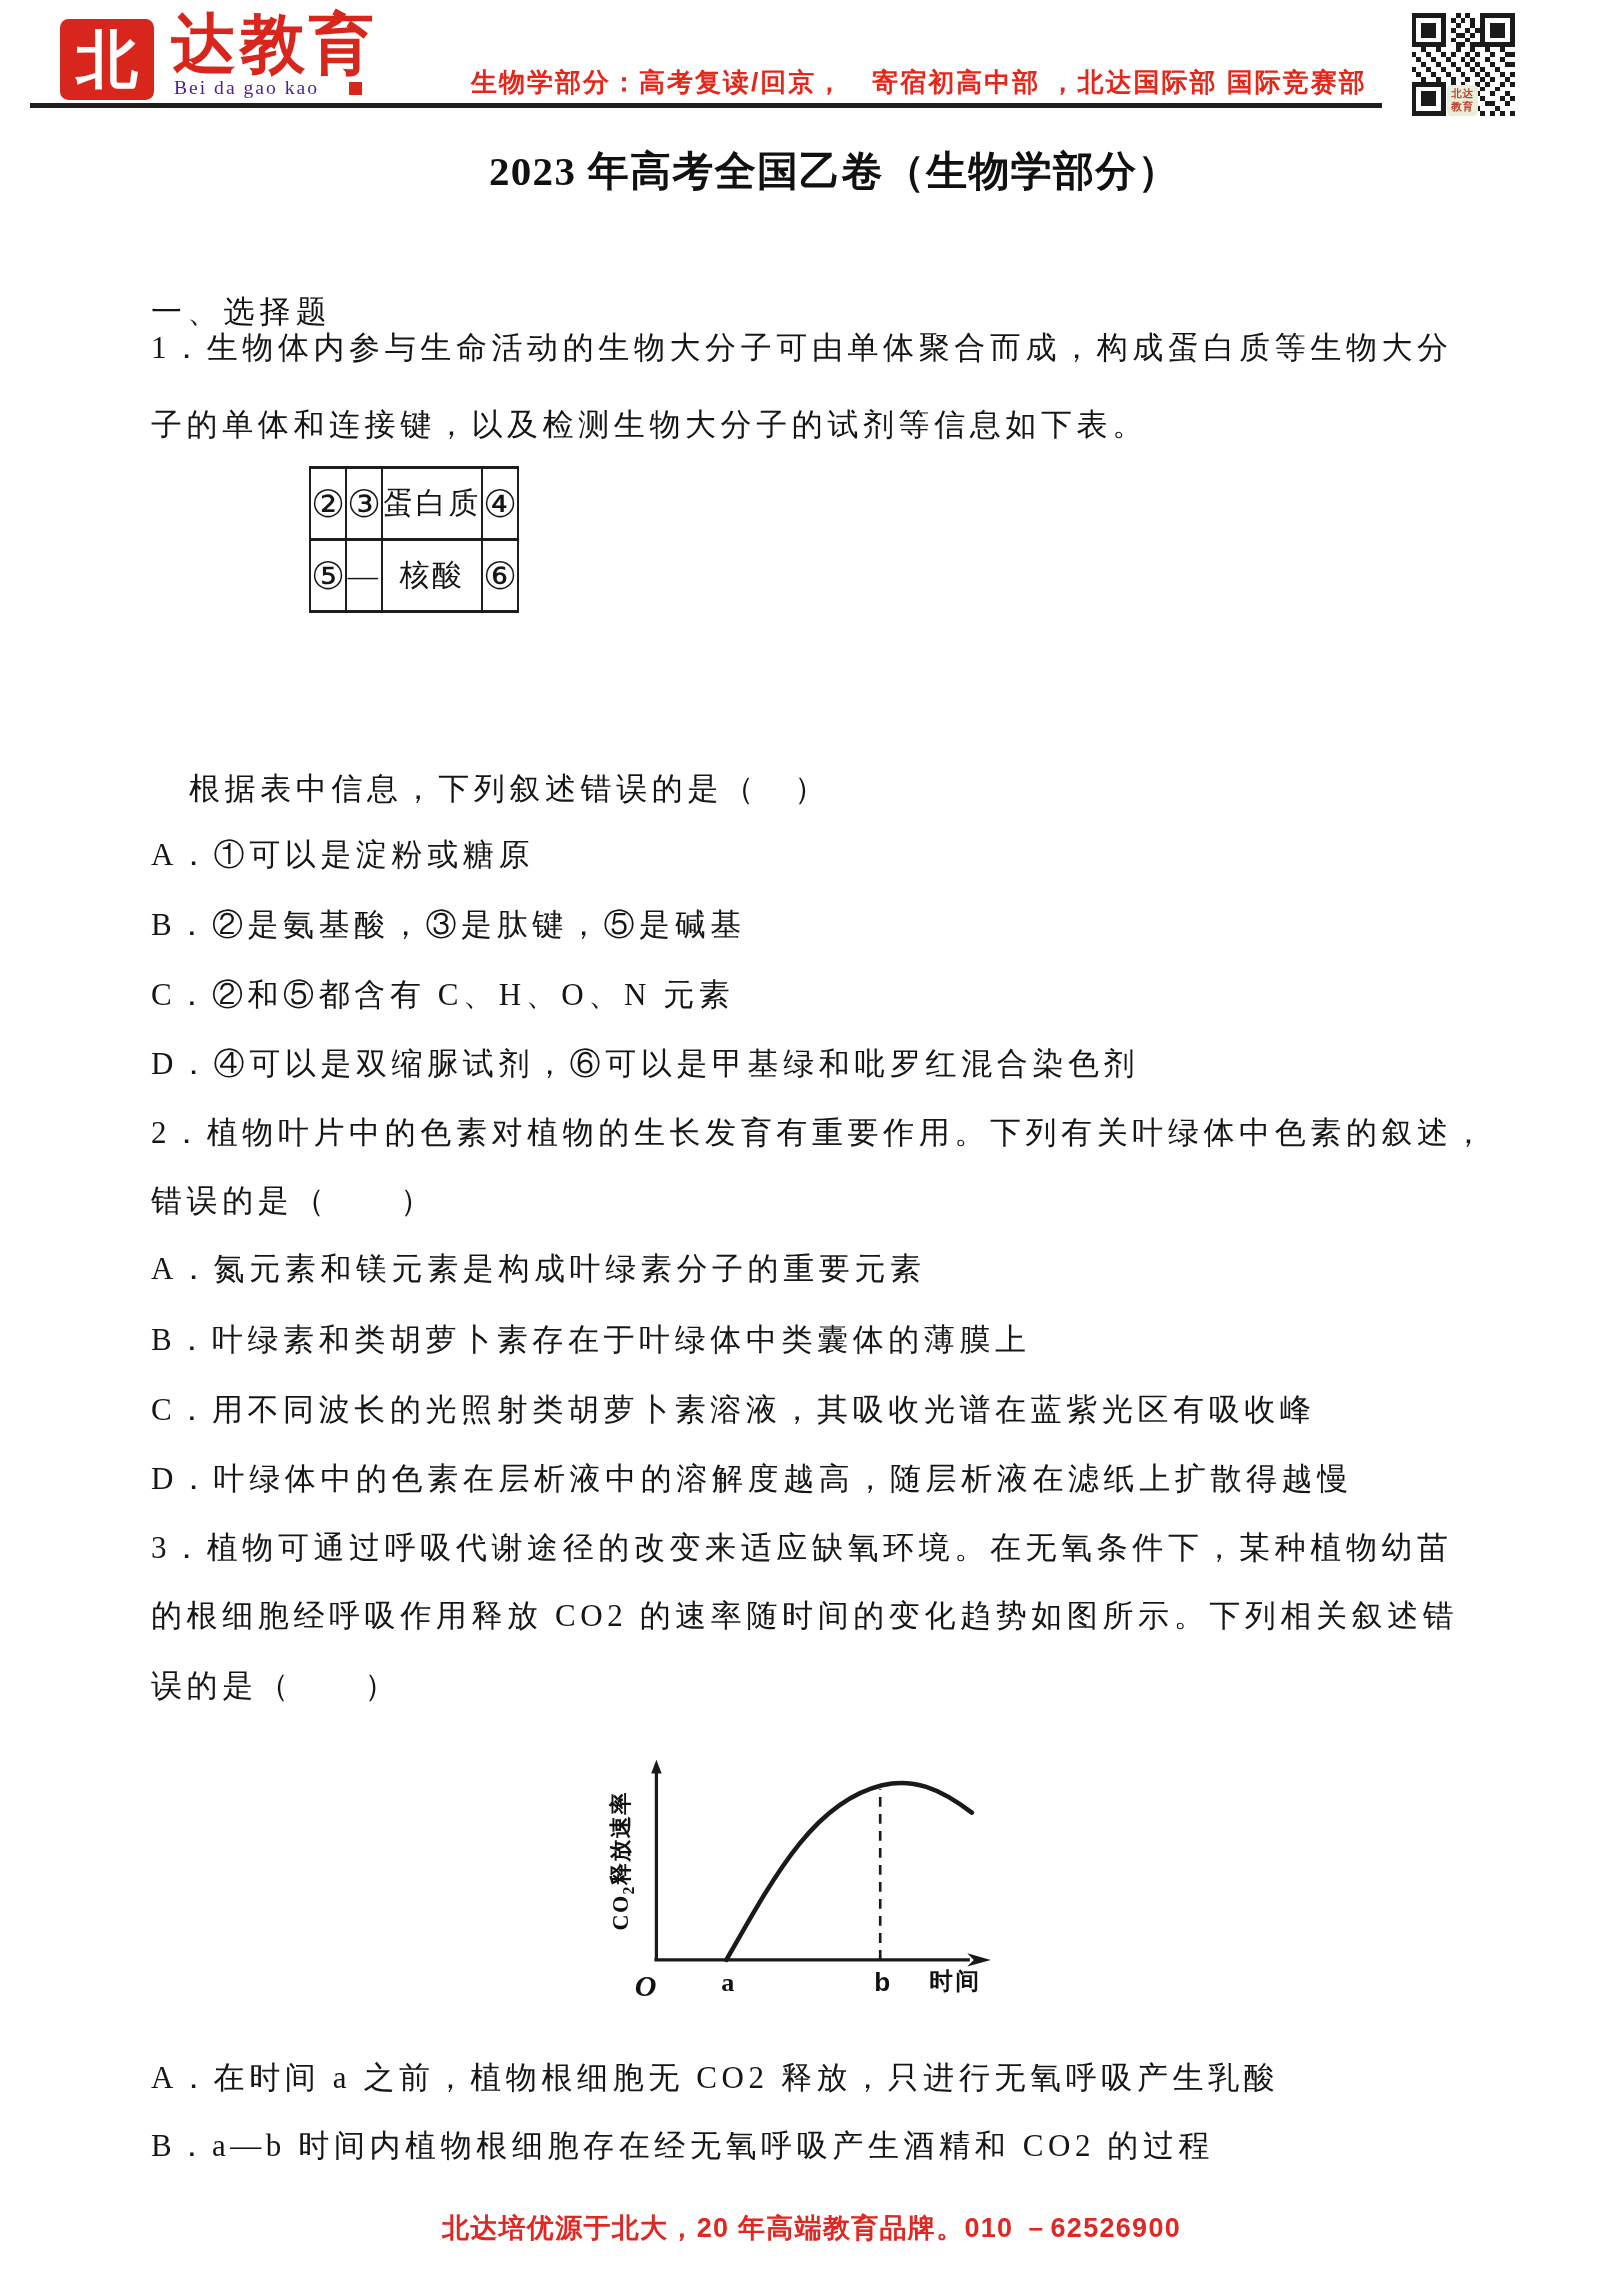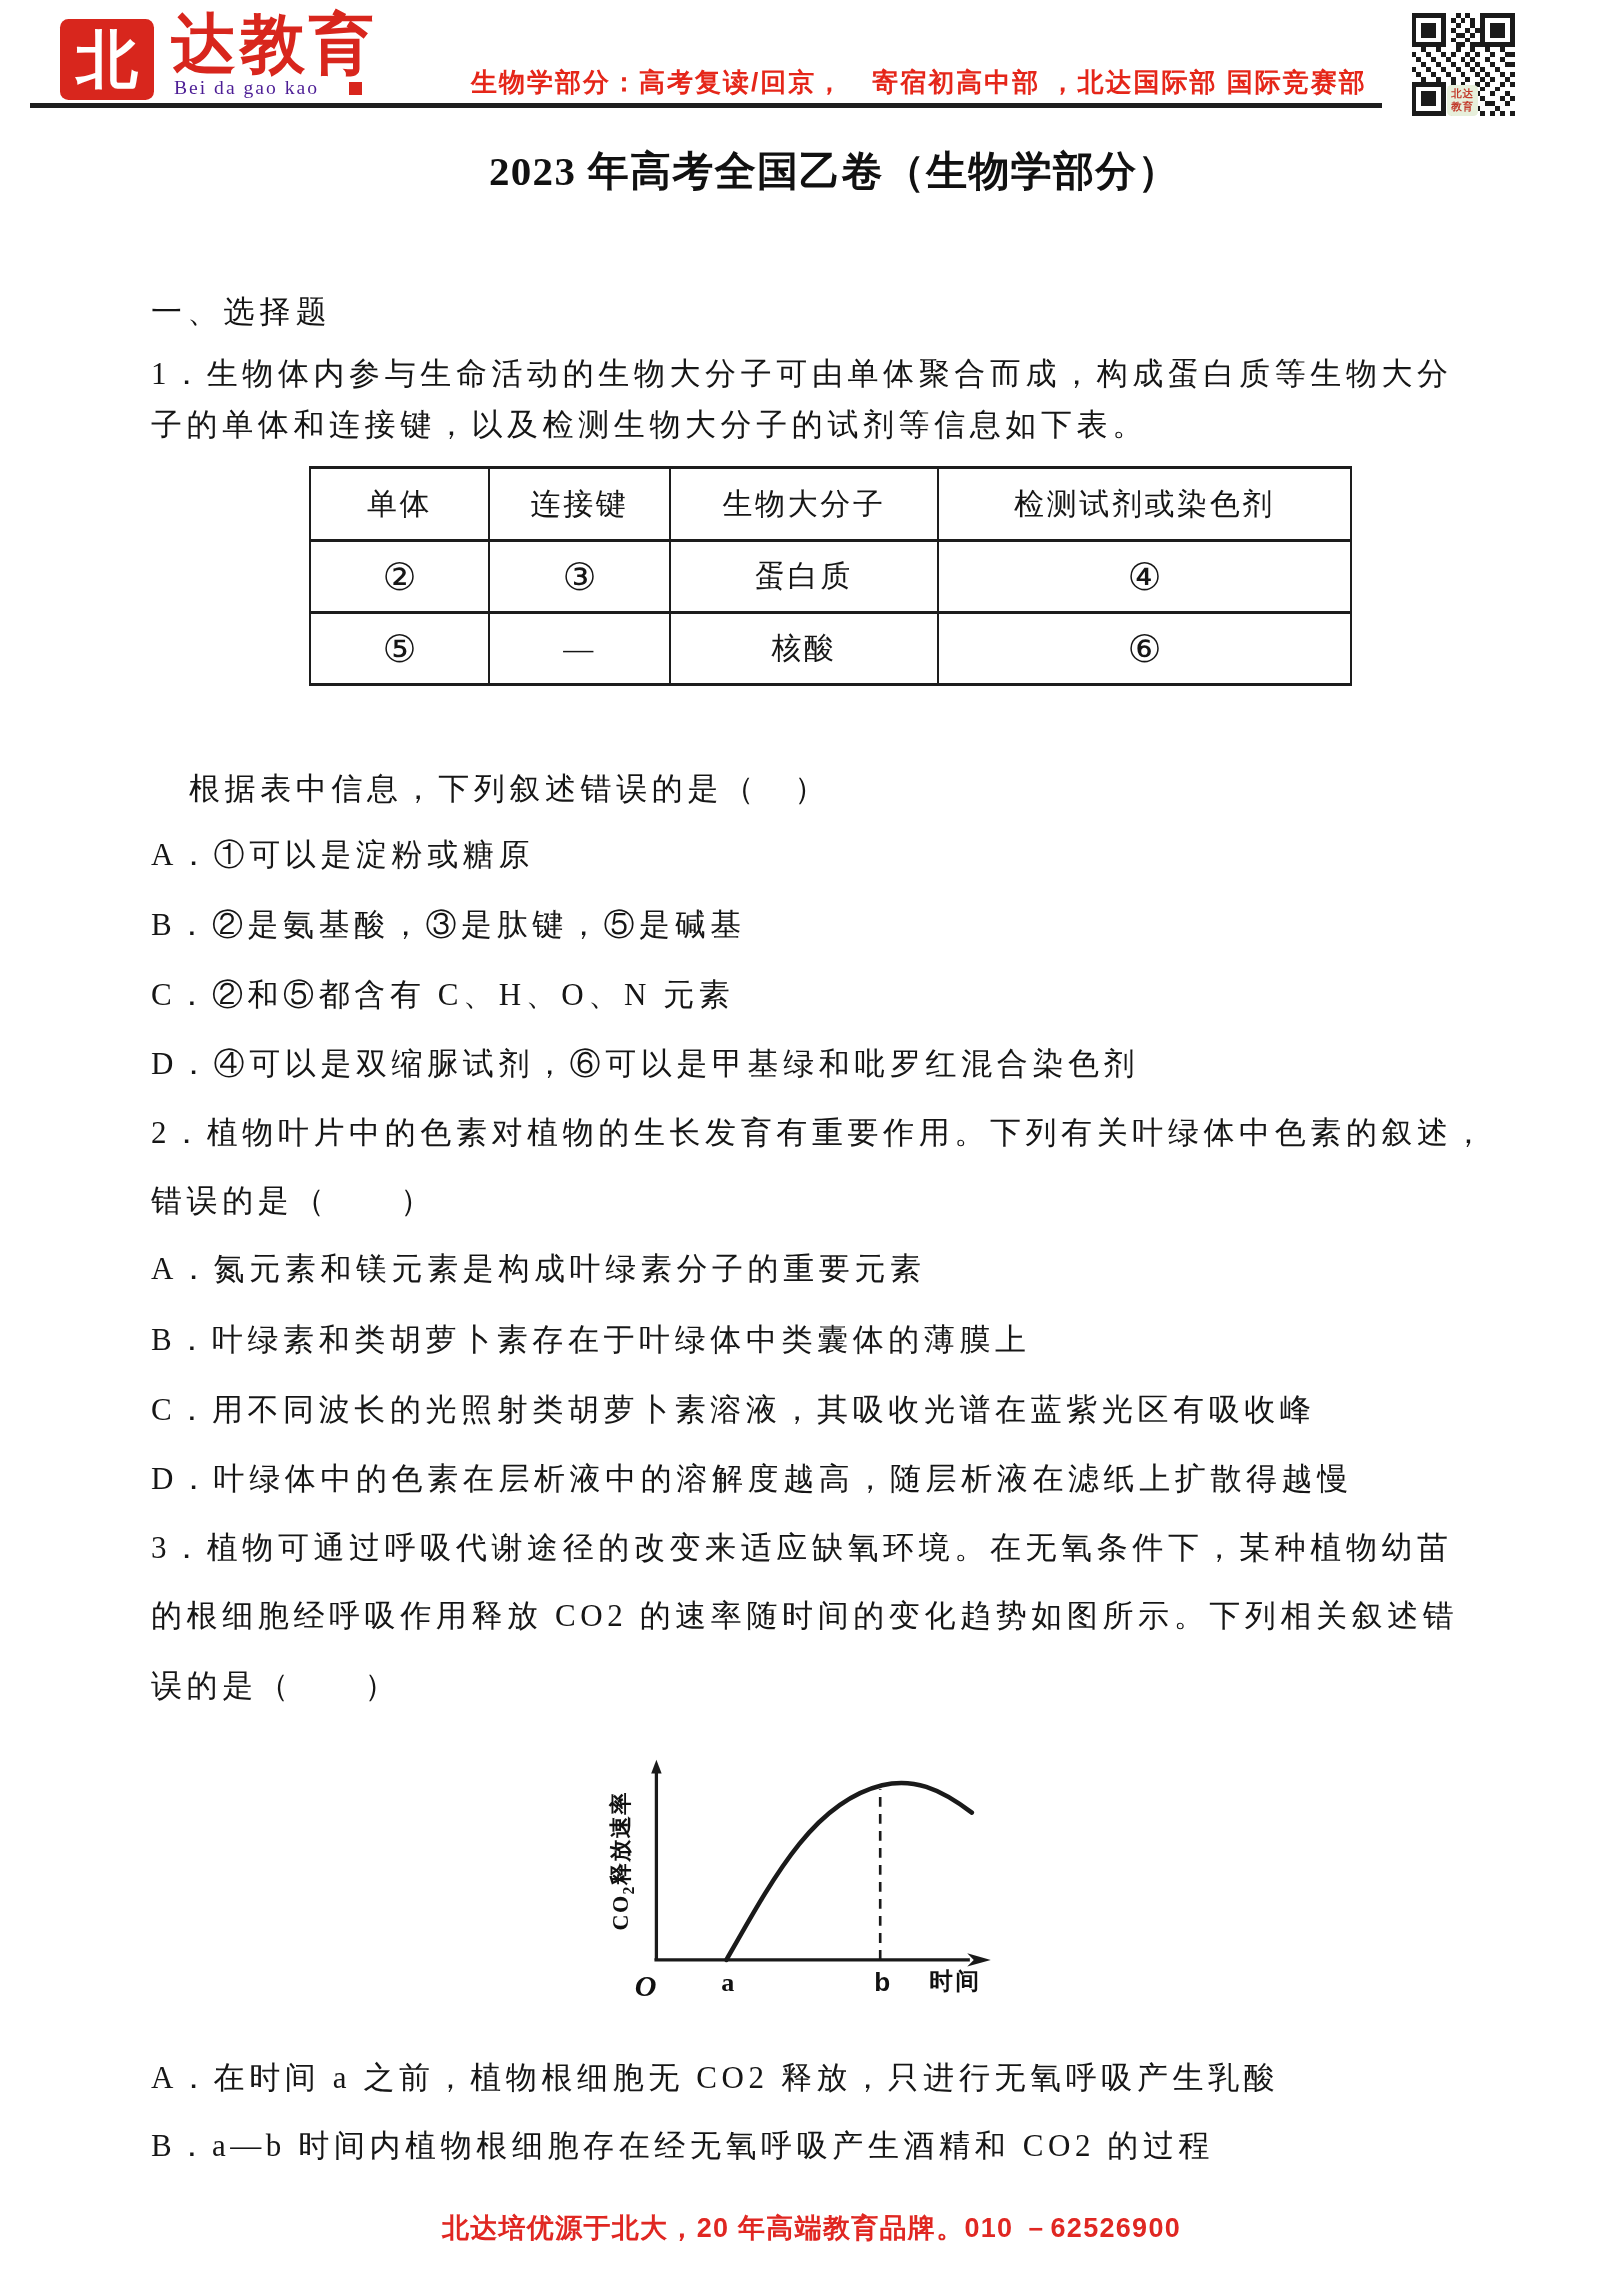--- a/index.html
+++ b/index.html
@@ -103,31 +103,25 @@
     <div class="qr-label">
       <span>北达</span>
       <span>教育</span>
     </div>
   </div>
 </div>
 
 <div class="title">2023 年高考全国乙卷（生物学部分）</div>
 <div class="section-heading">一、选择题</div>
 
-<div class="tline" style="top:355px">1．生物体内参与生命活动的生物大分子可由单体聚合而成，构成蛋白质等生物大分</div>
+<div class="tline" style="top:329px">1．生物体内参与生命活动的生物大分子可由单体聚合而成，构成蛋白质等生物大分</div>
 <div class="tline" style="top:406px">子的单体和连接键，以及检测生物大分子的试剂等信息如下表。</div>
 
 <table class="qtable">
   <tbody>
-      <tr class="hd">
-    <td style="width:177px">单体</td>
-    <td style="width:179px">连接键</td>
-    <td style="width:266px">生物大分子</td>
-    <td style="width:411px">检测试剂或染色剂</td>
-  </tr>
   <tr>
     <td class="big">②</td>
     <td class="big">③</td>
     <td>蛋白质</td>
     <td class="big">④</td>
   </tr>
   <tr>
     <td class="big">⑤</td>
     <td>—</td>
     <td>核酸</td>

